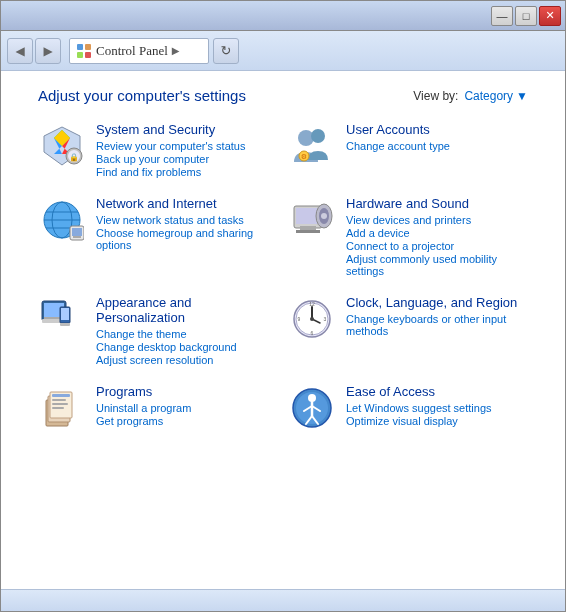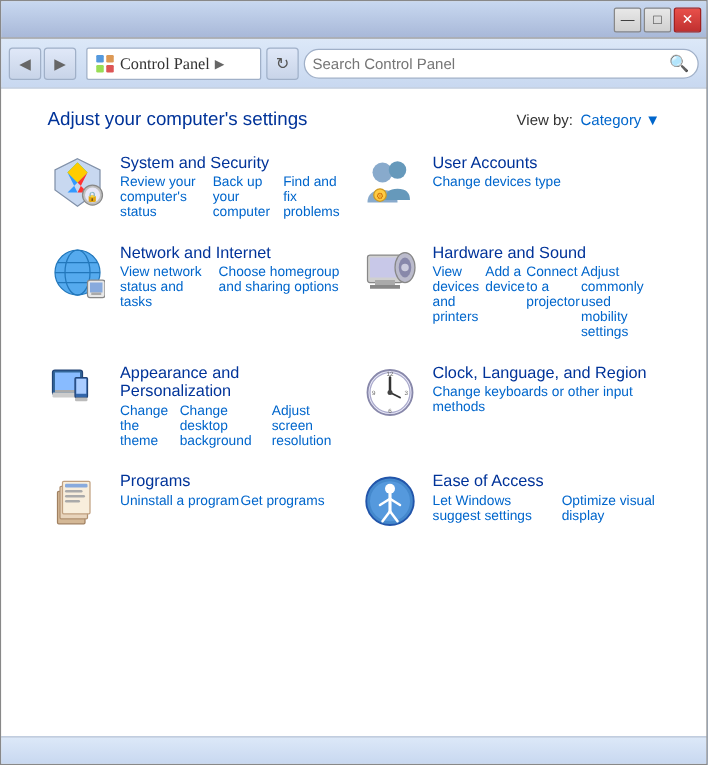--- a/index.html
+++ b/index.html
@@ -198,21 +198,21 @@
     .category-content {}
     .category-title {
       font-size: 13px;
       color: #003399;
       font-weight: normal;
       margin-bottom: 3px;
       cursor: pointer;
     }
     .category-links {
       display: flex;
-      flex-direction: row;
+      flex-direction: column;
       gap: 1px;
     }
     .category-link {
       font-size: 11px;
       color: #0066cc;
       cursor: pointer;
       text-decoration: none;
     }
     .status-bar {
       height: 22px;
@@ -248,24 +248,20 @@
       <svg class="address-icon" viewBox="0 0 16 16">
         <rect x="1" y="1" width="6" height="6" fill="#5599dd" rx="1"></rect>
         <rect x="9" y="1" width="6" height="6" fill="#dd9955" rx="1"></rect>
         <rect x="1" y="9" width="6" height="6" fill="#99dd55" rx="1"></rect>
         <rect x="9" y="9" width="6" height="6" fill="#dd5555" rx="1"></rect>
       </svg>
       <span class="address-text">Control Panel</span>
       <span class="address-arrow">▶</span>
     </div>
     <div class="refresh-btn">↻</div>
-    <div class="search-bar">
-      <input class="search-input" type="text" placeholder="Search Control Panel" style="">
-      <span class="search-icon">🔍</span>
-    </div>
   </div>
 
   <div class="content-area">
     <div class="header-row">
       <span class="page-title">Adjust your computer's settings</span>
       <div class="view-by">
         <span>View by:</span>
         <span class="view-by-dropdown">
           <span>Category</span>
           <span>▼</span>
@@ -305,21 +301,21 @@
             <path d="M4 38 Q4 28 16 28 Q28 28 28 38" fill="#88aacc"></path>
             <circle cx="28" cy="12" r="7" fill="#6699bb"></circle>
             <path d="M18 36 Q18 27 28 27 Q38 27 38 36" fill="#6699bb"></path>
             <circle cx="14" cy="32" r="5" fill="#ffcc44" stroke="#cc9922" stroke-width="1"></circle>
             <text x="14" y="35" text-anchor="middle" font-size="7" fill="#cc6600">⚙</text>
           </svg>
         </div>
         <div class="category-content">
           <div class="category-title">User Accounts</div>
           <div class="category-links">
-            <a class="category-link">Change devices type</a>
+            <a class="category-link">Change account type</a>
           </div>
         </div>
       </div>
 
       <div class="category-item">
         <div class="category-icon">
           <svg viewBox="0 0 44 44">
             <ellipse cx="22" cy="22" rx="18" ry="18" fill="#55aaee" stroke="#2277bb" stroke-width="1"></ellipse>
             <ellipse cx="22" cy="22" rx="10" ry="18" fill="none" stroke="#2277bb" stroke-width="1"></ellipse>
             <line x1="4" y1="22" x2="40" y2="22" stroke="#2277bb" stroke-width="1"></line>

